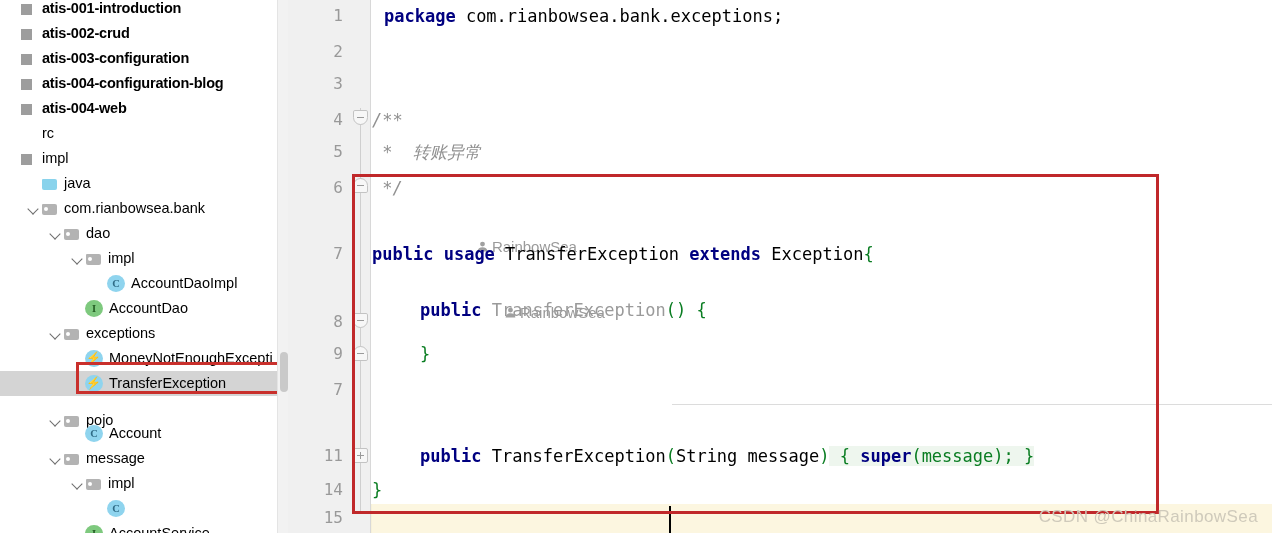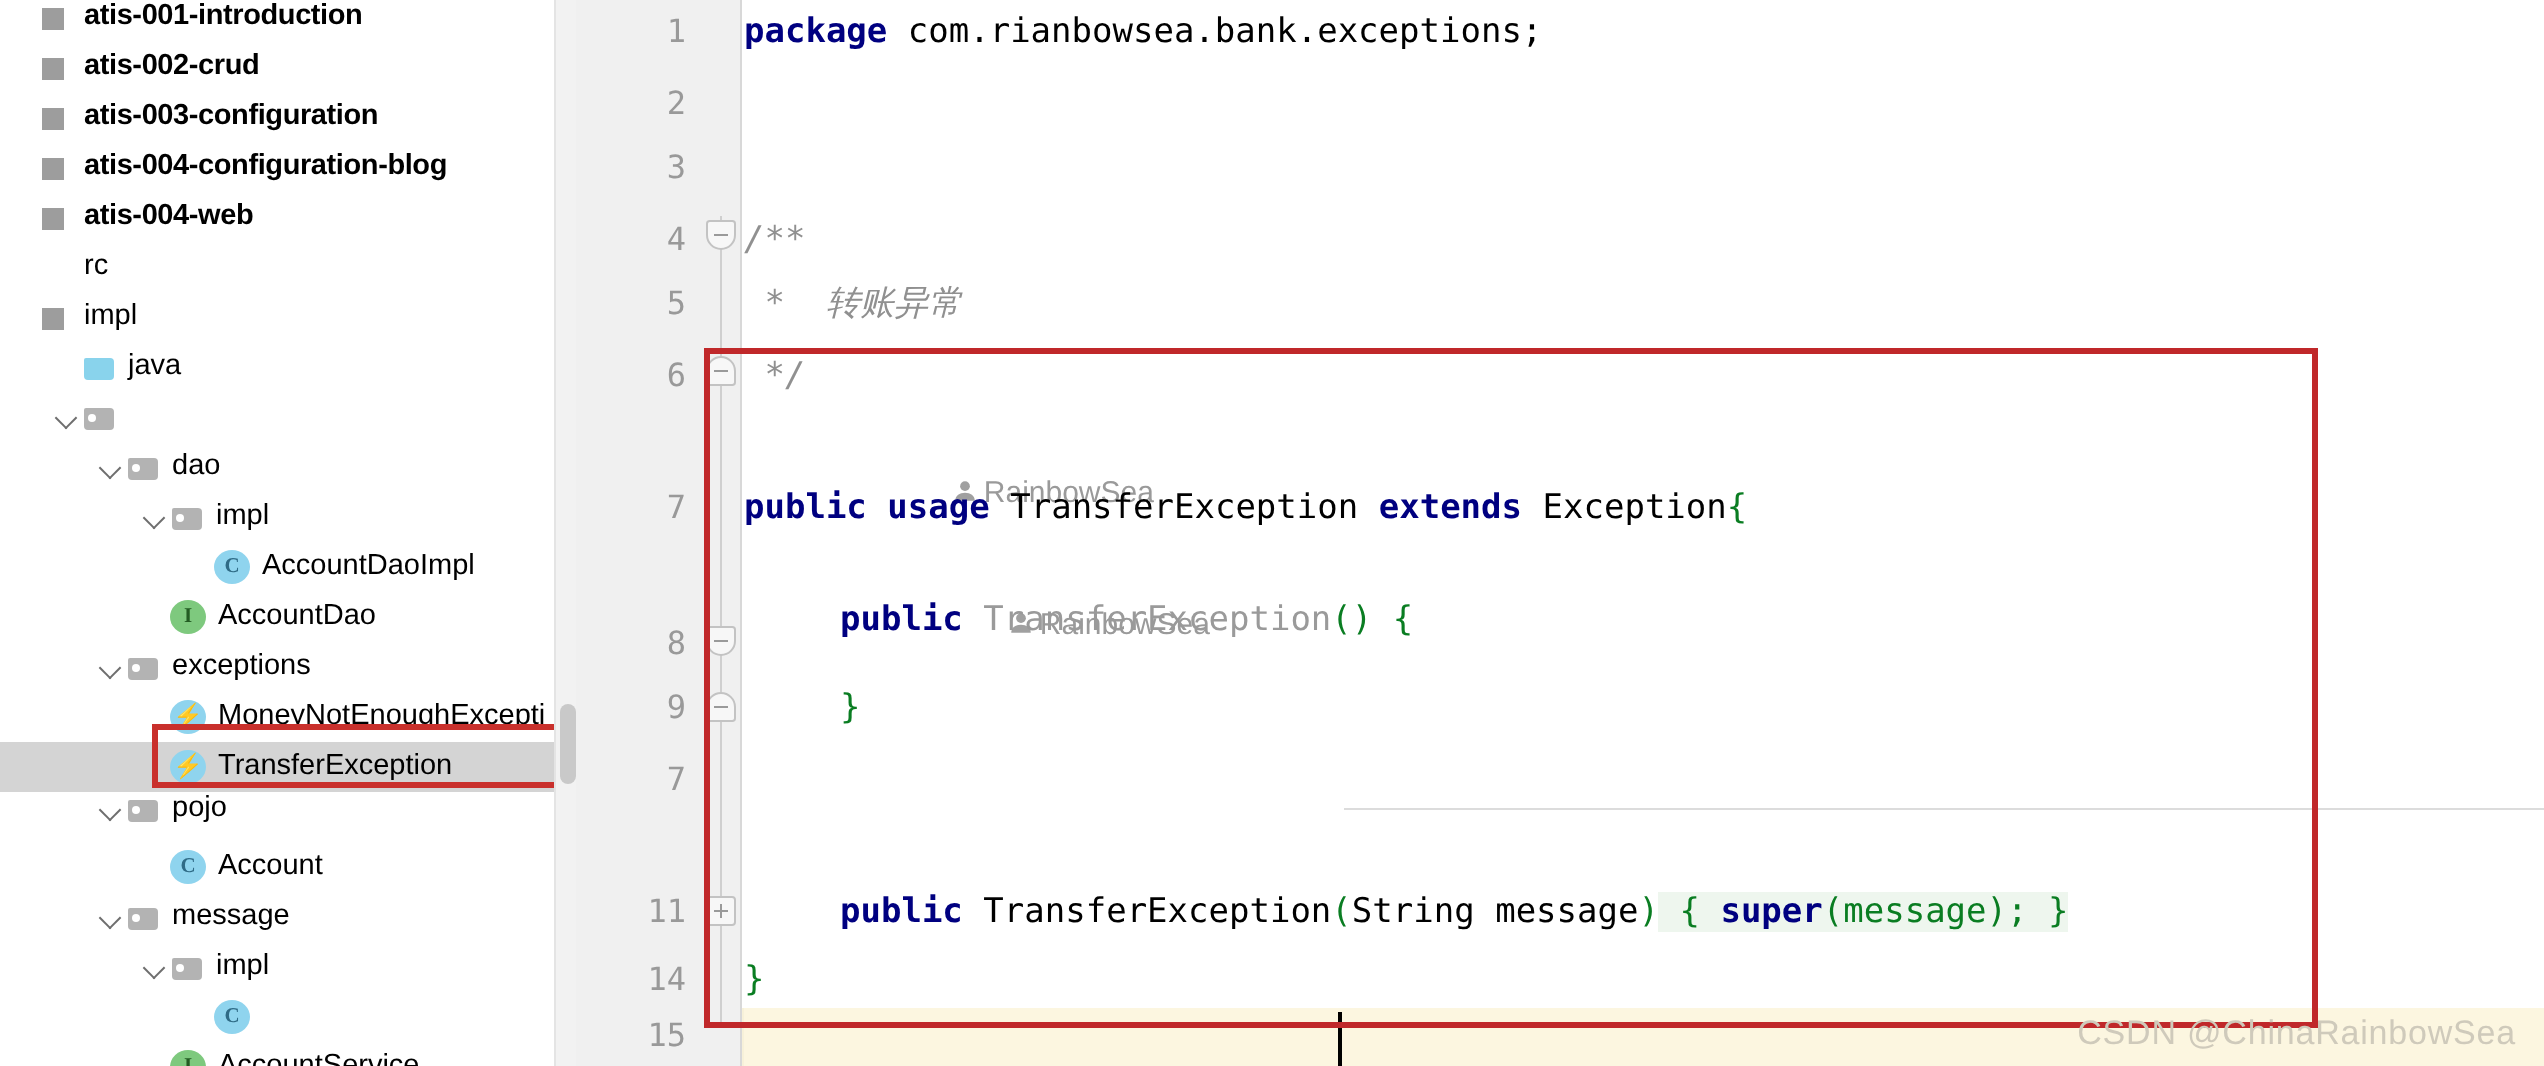--- a/index.html
+++ b/index.html
@@ -322,20 +322,21 @@
         <div class="tree-row" style="top: 171px;">
           <div style="width: 26px; flex: 0 0 26px;"></div>
           <div class="arrow"></div>
           <div class="ico folder folder-blue"></div>
           <span class="tree-label">java</span>
         </div>
         <div class="tree-row" style="top: 196px;">
           <div style="width: 26px; flex: 0 0 26px;"></div>
           <div class="arrow open"></div>
           <div class="ico folder"></div>
+          <span class="tree-label">com.rianbowsea.bank</span>
         </div>
         <div class="tree-row" style="top: 221px;">
           <div style="width: 48px; flex: 0 0 48px;"></div>
           <div class="arrow open"></div>
           <div class="ico folder"></div>
           <span class="tree-label">dao</span>
         </div>
         <div class="tree-row" style="top: 246px;">
           <div style="width: 70px; flex: 0 0 70px;"></div>
           <div class="arrow open"></div>
@@ -365,21 +366,21 @@
           <div class="arrow"></div>
           <div class="badge exc">⚡</div>
           <span class="tree-label">MoneyNotEnoughExcepti</span>
         </div>
         <div class="tree-row selected" style="top: 371px;">
           <div style="width: 70px; flex: 0 0 70px;"></div>
           <div class="arrow"></div>
           <div class="badge exc">⚡</div>
           <span class="tree-label">TransferException</span>
         </div>
-        <div class="tree-row" style="top: 392px;">
+        <div class="tree-row" style="top: 408px;">
           <div style="width: 48px; flex: 0 0 48px;"></div>
           <div class="arrow open"></div>
           <div class="ico folder"></div>
           <span class="tree-label">pojo</span>
         </div>
         <div class="tree-row" style="top: 421px;">
           <div style="width: 70px; flex: 0 0 70px;"></div>
           <div class="arrow"></div>
           <div class="badge cls">C</div>
           <span class="tree-label">Account</span>
@@ -443,21 +444,21 @@
       <div class="foldmark up" style="top:178px;"></div>
       <div class="foldmark down" style="top:313px;"></div>
       <div class="foldmark up" style="top:346px;"></div>
       <div class="foldmark plus" style="top:448px;"></div>
     </div>
 
     <div id="sep-line"></div>
 
     <div id="codearea">
 
-      <div class="cline" style="top:4px;"><span class="kw">package</span><span class="id"> com.rianbowsea.bank.exceptions;</span></div>
+      <div class="cline" style="top:4px;margin-left:12px;"><span class="kw">package</span><span class="id"> com.rianbowsea.bank.exceptions;</span></div>
 
       <div class="cline cmt" style="top:108px;">/**</div>
 
       <div class="cline cmt" style="top:140px;"> *  转账异常</div>
 
       <div class="cline cmt" style="top:176px;"> */</div>
 
       <div class="cline" style="top:210px;left:22px;">
         <span class="person-icon"><svg viewBox="0 0 16 16" width="13" height="13">
               <circle cx="8" cy="5" r="3" fill="#a0a0a0"></circle>

